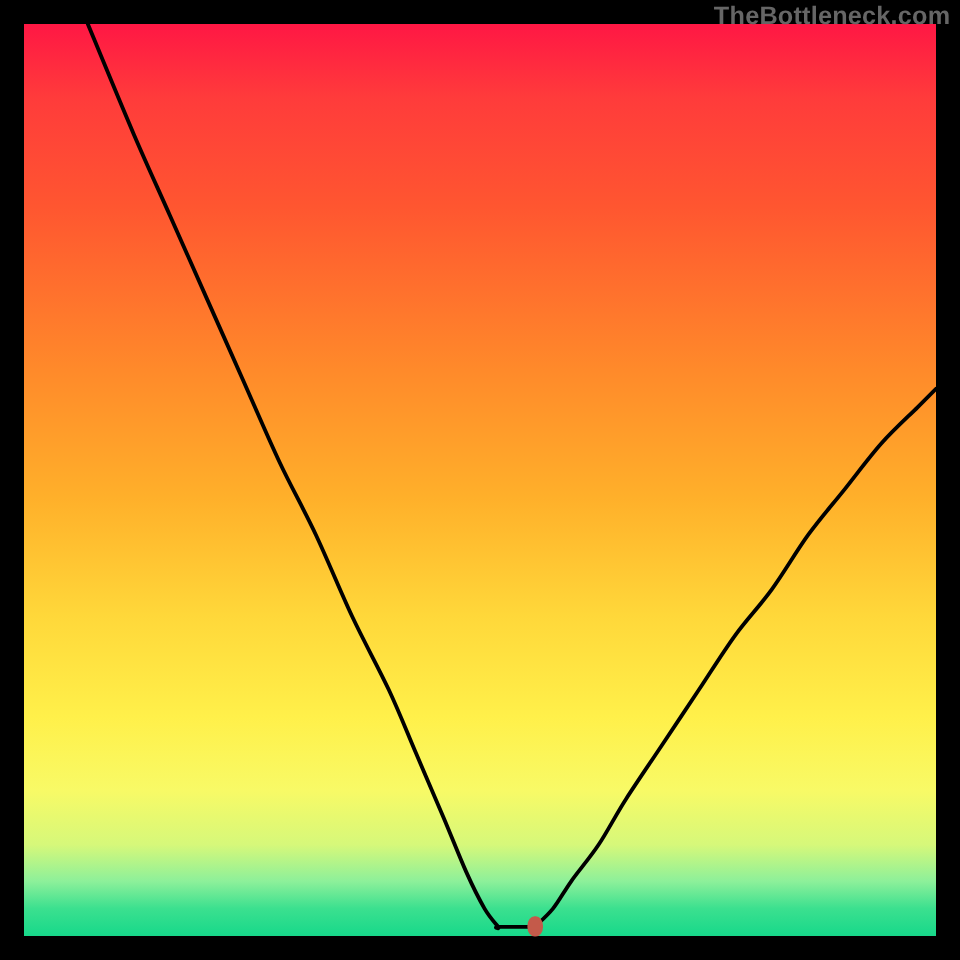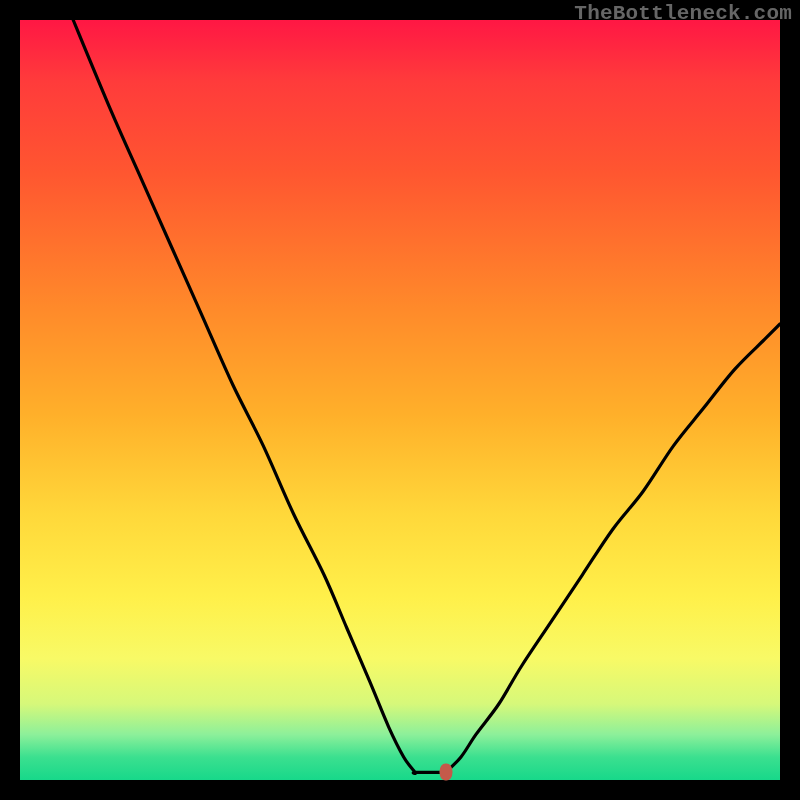--- a/index.html
+++ b/index.html
@@ -41,21 +41,20 @@
   }
   .watermark {
     position: absolute;
     top: 2px;
     right: 8px;
     color: #666;
     font-size: 21px;
     font-weight: 600;
     letter-spacing: 0.2px;
     user-select: none;
-    font-family: Liberation Mono, monospace;
   }
   svg.curve {
     position: absolute;
     left: 0;
     top: 0;
     width: 760px;
     height: 760px;
   }
   .marker {
     position: absolute;

